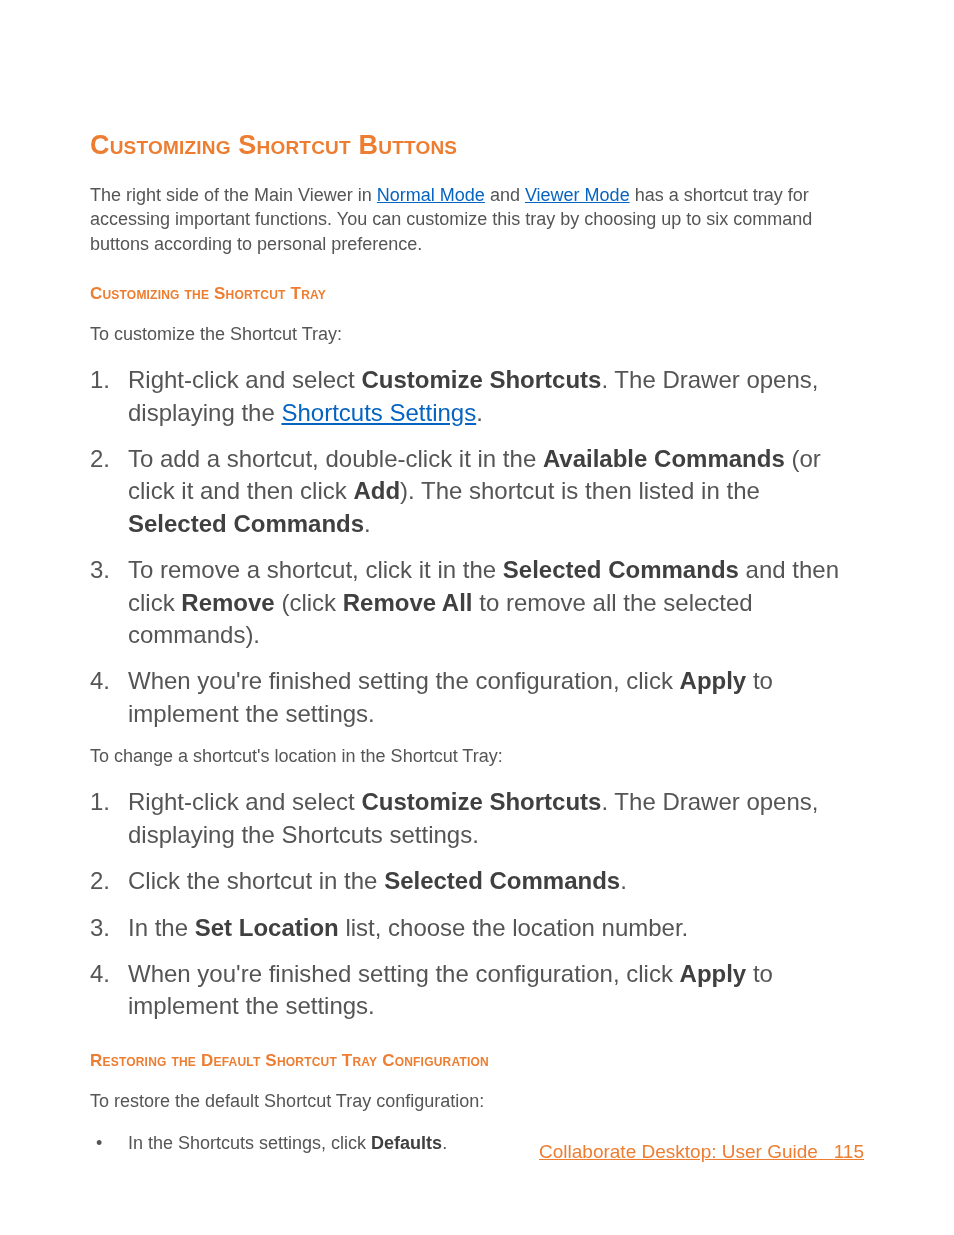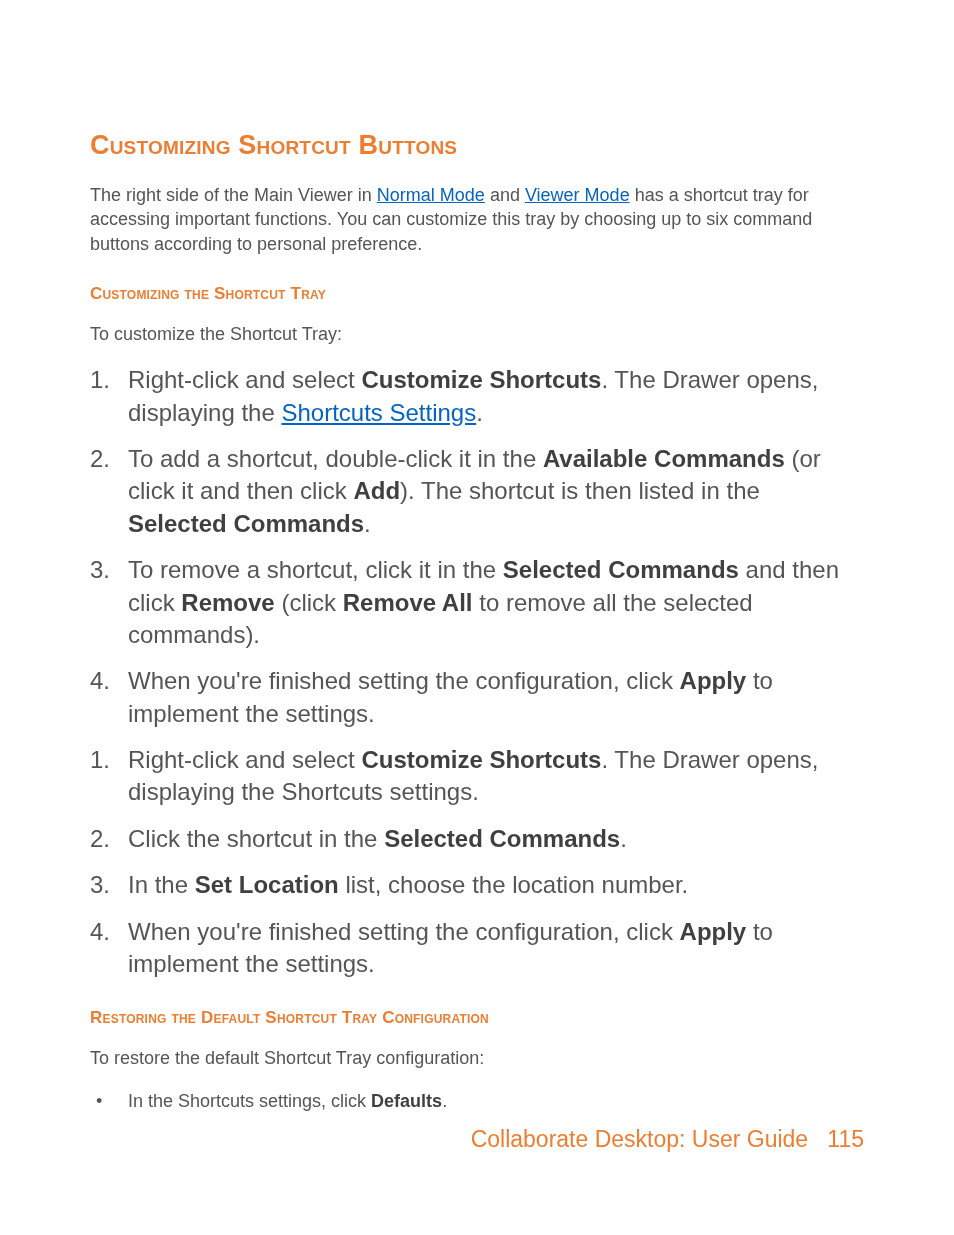--- a/index.html
+++ b/index.html
@@ -87,24 +87,25 @@
     color: #0563c1;
     text-decoration: underline;
     cursor: pointer;
   }
   .bold {
     font-weight: bold;
     color: #404040;
   }
   .footer {
     position: absolute;
-    bottom: 82px;
+    bottom: 72px;
     right: 90px;
     color: #ed7d31;
-    font-size: 23px;
+    font-size: 19px;
+    text-decoration: underline;
   }
 </style>
 </head>
 <body>
 
 <div class="page">
 
   <div class="h1">Customizing Shortcut Buttons</div>
 
   <div class="para">
@@ -121,20 +122,21 @@
       <span>To add a shortcut, double-click it in the </span><span class="bold">Available Commands</span><span> (or click it and then click </span><span class="bold">Add</span><span>). The shortcut is then listed in the </span><span class="bold">Selected Commands</span><span>.</span>
     </li>
     <li>
       <span>To remove a shortcut, click it in the </span><span class="bold">Selected Commands</span><span> and then click </span><span class="bold">Remove</span><span> (click </span><span class="bold">Remove All</span><span> to remove all the selected commands).</span>
     </li>
     <li>
       <span>When you're finished setting the configuration, click </span><span class="bold">Apply</span><span> to implement the settings.</span>
     </li>
   </ol>
 
+  <div class="para">To change a shortcut's location in the Shortcut Tray:</div>
   <ol class="list">
     <li>
       <span>Right-click and select </span><span class="bold">Customize Shortcuts</span><span>. The Drawer opens, displaying the Shortcuts settings.</span>
     </li>
     <li>
       <span>Click the shortcut in the </span><span class="bold">Selected Commands</span><span>.</span>
     </li>
     <li>
       <span>In the </span><span class="bold">Set Location</span><span> list, choose the location number.</span>
     </li>

